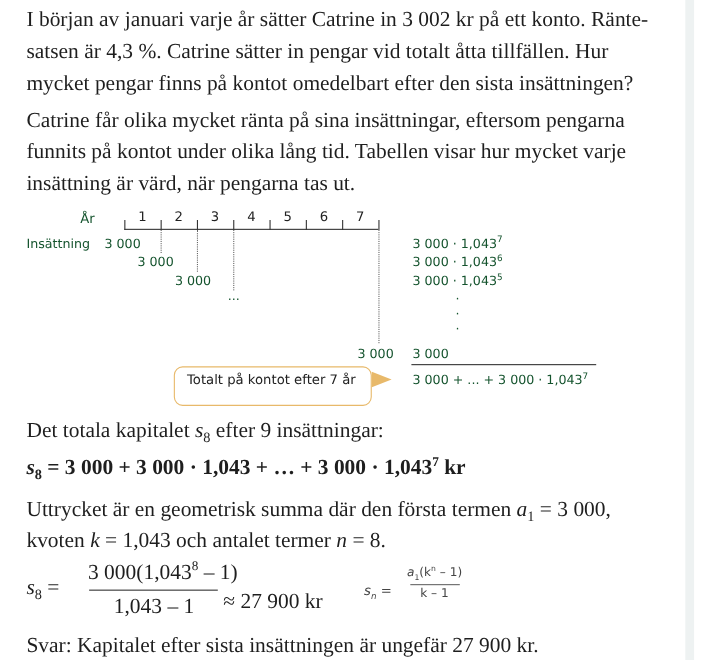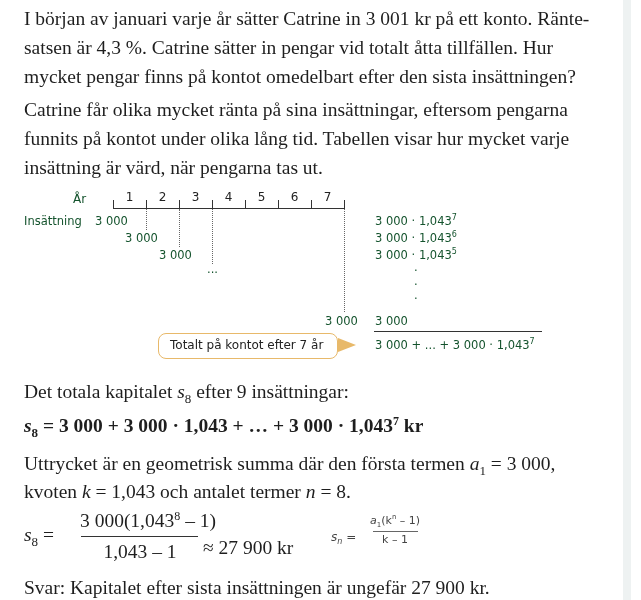--- a/index.html
+++ b/index.html
@@ -8,31 +8,31 @@
   .serif { font-family:"Liberation Serif","DejaVu Serif",serif; font-size:19.5px; line-height:29px; position:absolute; left:24px; white-space:nowrap; }
   .sans { font-family:"DejaVu Sans","Liberation Sans",sans-serif; font-size:11.5px; color:#14532d; position:absolute; white-space:nowrap; }
   .sup { font-size:8px; vertical-align:super; line-height:0; }
   .sub { font-size:13px; vertical-align:sub; line-height:0; }
   .it { font-style:italic; }
   .axis { position:absolute; left:113px; top:208px; width:231px; height:1px; background:#333; }
   .tick { position:absolute; top:200px; width:1px; height:9px; background:#333; }
   .dot { position:absolute; width:0; border-left:1px dotted #666; }
   .yr { position:absolute; top:190px; width:33px; text-align:center; font-family:"DejaVu Sans","Liberation Sans",sans-serif; font-size:12px; color:#222; }
   .frac-line { position:absolute; height:1px; background:#333; }
-  .bubble { position:absolute; left:158px; top:333px; width:180px; height:26px; border:1.5px solid #e8b96a; border-radius:8px; background:#fff; box-sizing:border-box; }
+  .bubble { position:absolute; left:158px; top:333px; width:180px; height:36px; border:1.5px solid #e8b96a; border-radius:8px; background:#fff; box-sizing:border-box; }
   .bubble span { position:absolute; left:11px; top:4px; font-family:"DejaVu Sans","Liberation Sans",sans-serif; font-size:12px; color:#222; }
   .arrow { position:absolute; left:338px; top:338px; width:0; height:0; border-top:7px solid transparent; border-bottom:7px solid transparent; border-left:18px solid #e8b96a; }
   .fr { position:absolute; text-align:center; }
 </style>
 </head>
 <body>
 
 <div class="stripe"></div>
 
-<div class="serif" style="top:4px;">I början av januari varje år sätter Catrine in 3 001 kr på ett konto. Ränte-</div>
+<div class="serif" style="top:4px;">I början av januari varje år sätter Catrine in 3 002 kr på ett konto. Ränte-</div>
 <div class="serif" style="top:33px;">satsen är 4,3 %. Catrine sätter in pengar vid totalt åtta tillfällen. Hur</div>
 <div class="serif" style="top:62px;">mycket pengar finns på kontot omedelbart efter den sista insättningen?</div>
 
 <div class="serif" style="top:95px;">Catrine får olika mycket ränta på sina insättningar, eftersom pengarna</div>
 <div class="serif" style="top:124px;">funnits på kontot under olika lång tid. Tabellen visar hur mycket varje</div>
 <div class="serif" style="top:153px;">insättning är värd, när pengarna tas ut.</div>
 
 <div>
   <div class="sans" style="left:73px;top:192px;font-size:12px;">År</div>
   <div class="axis"></div>

